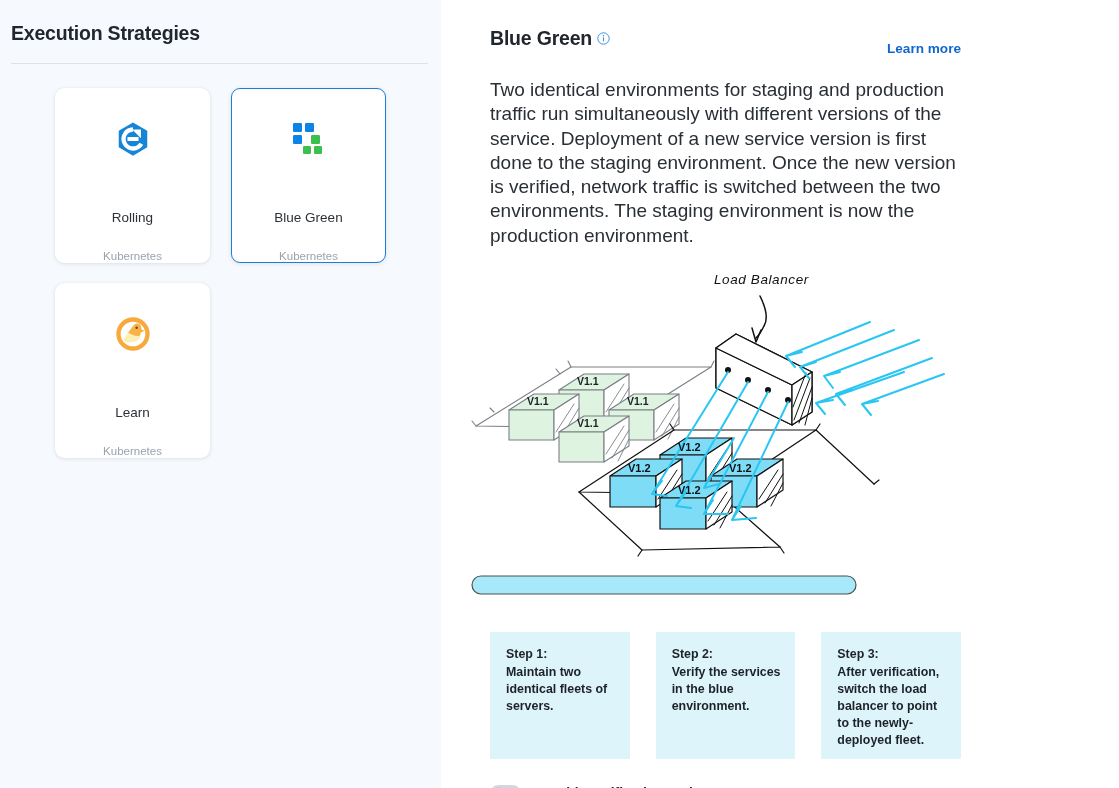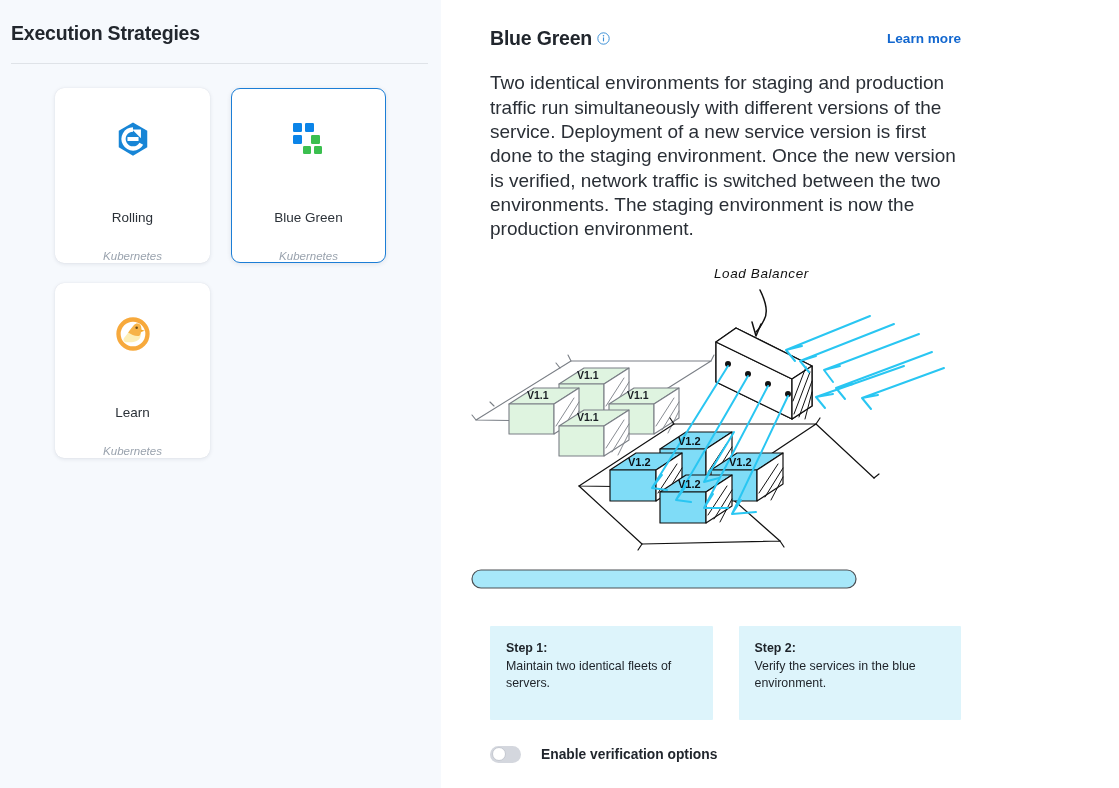--- a/index.html
+++ b/index.html
@@ -74,21 +74,20 @@
     font-size: 13.5px;
     color: #2b3138;
     line-height: 1.3;
     text-align: center;
   }
   .card-sub {
     font-size: 11.5px;
     color: #9aa3ae;
     margin-top: 5px;
     text-align: center;
-    font-style: italic;
   }
 
   
   #detail {
     flex: 1 1 auto;
     height: 788px;
     background: #ffffff;
     position: relative;
     padding: 0;
   }
@@ -110,21 +109,21 @@
     letter-spacing: -0.2px;
     line-height: 1.1;
   }
   #info-icon { display: block; }
   #learn-more {
     font-size: 13.6px;
     font-weight: bold;
     color: #1267cf;
     text-decoration: none;
     cursor: pointer;
-    margin-top: 3px;
+    margin-top: 13px;
   }
   #detail-desc {
     padding: 22px 38px 0 49px;
     font-size: 19px;
     line-height: 24.3px;
     color: #2a2f36;
     max-width: 600px;
   }
 
   
@@ -155,20 +154,21 @@
     font-size: 12.4px;
     font-weight: bold;
     color: #1d2228;
     line-height: 17px;
   }
   .step-text {
     font-size: 12.4px;
     color: #1d2228;
     line-height: 17px;
     margin-top: 1px;
+    font-weight: bold;
   }
 
   
   #verify-row {
     display: flex;
     align-items: center;
     gap: 20px;
     padding: 0 0 0 49px;
     margin-top: 26px;
   }
@@ -414,20 +414,24 @@
 
     <div id="steps">
       <div class="step-card">
         <div class="step-label">Step 1:</div>
         <div class="step-text">Maintain two identical fleets of servers.</div>
       </div>
       <div class="step-card">
         <div class="step-label">Step 2:</div>
         <div class="step-text">Verify the services in the blue environment.</div>
       </div>
+      <div class="step-card">
+        <div class="step-label">Step 3:</div>
+        <div class="step-text">After verification, switch the load balancer to point to the newly-deployed fleet.</div>
+      </div>
     </div>
 
     <div id="verify-row">
       <div id="verify-toggle">
         <div class="knob"></div>
       </div>
       <div id="verify-label">Enable verification options</div>
     </div>
 
   </div>

